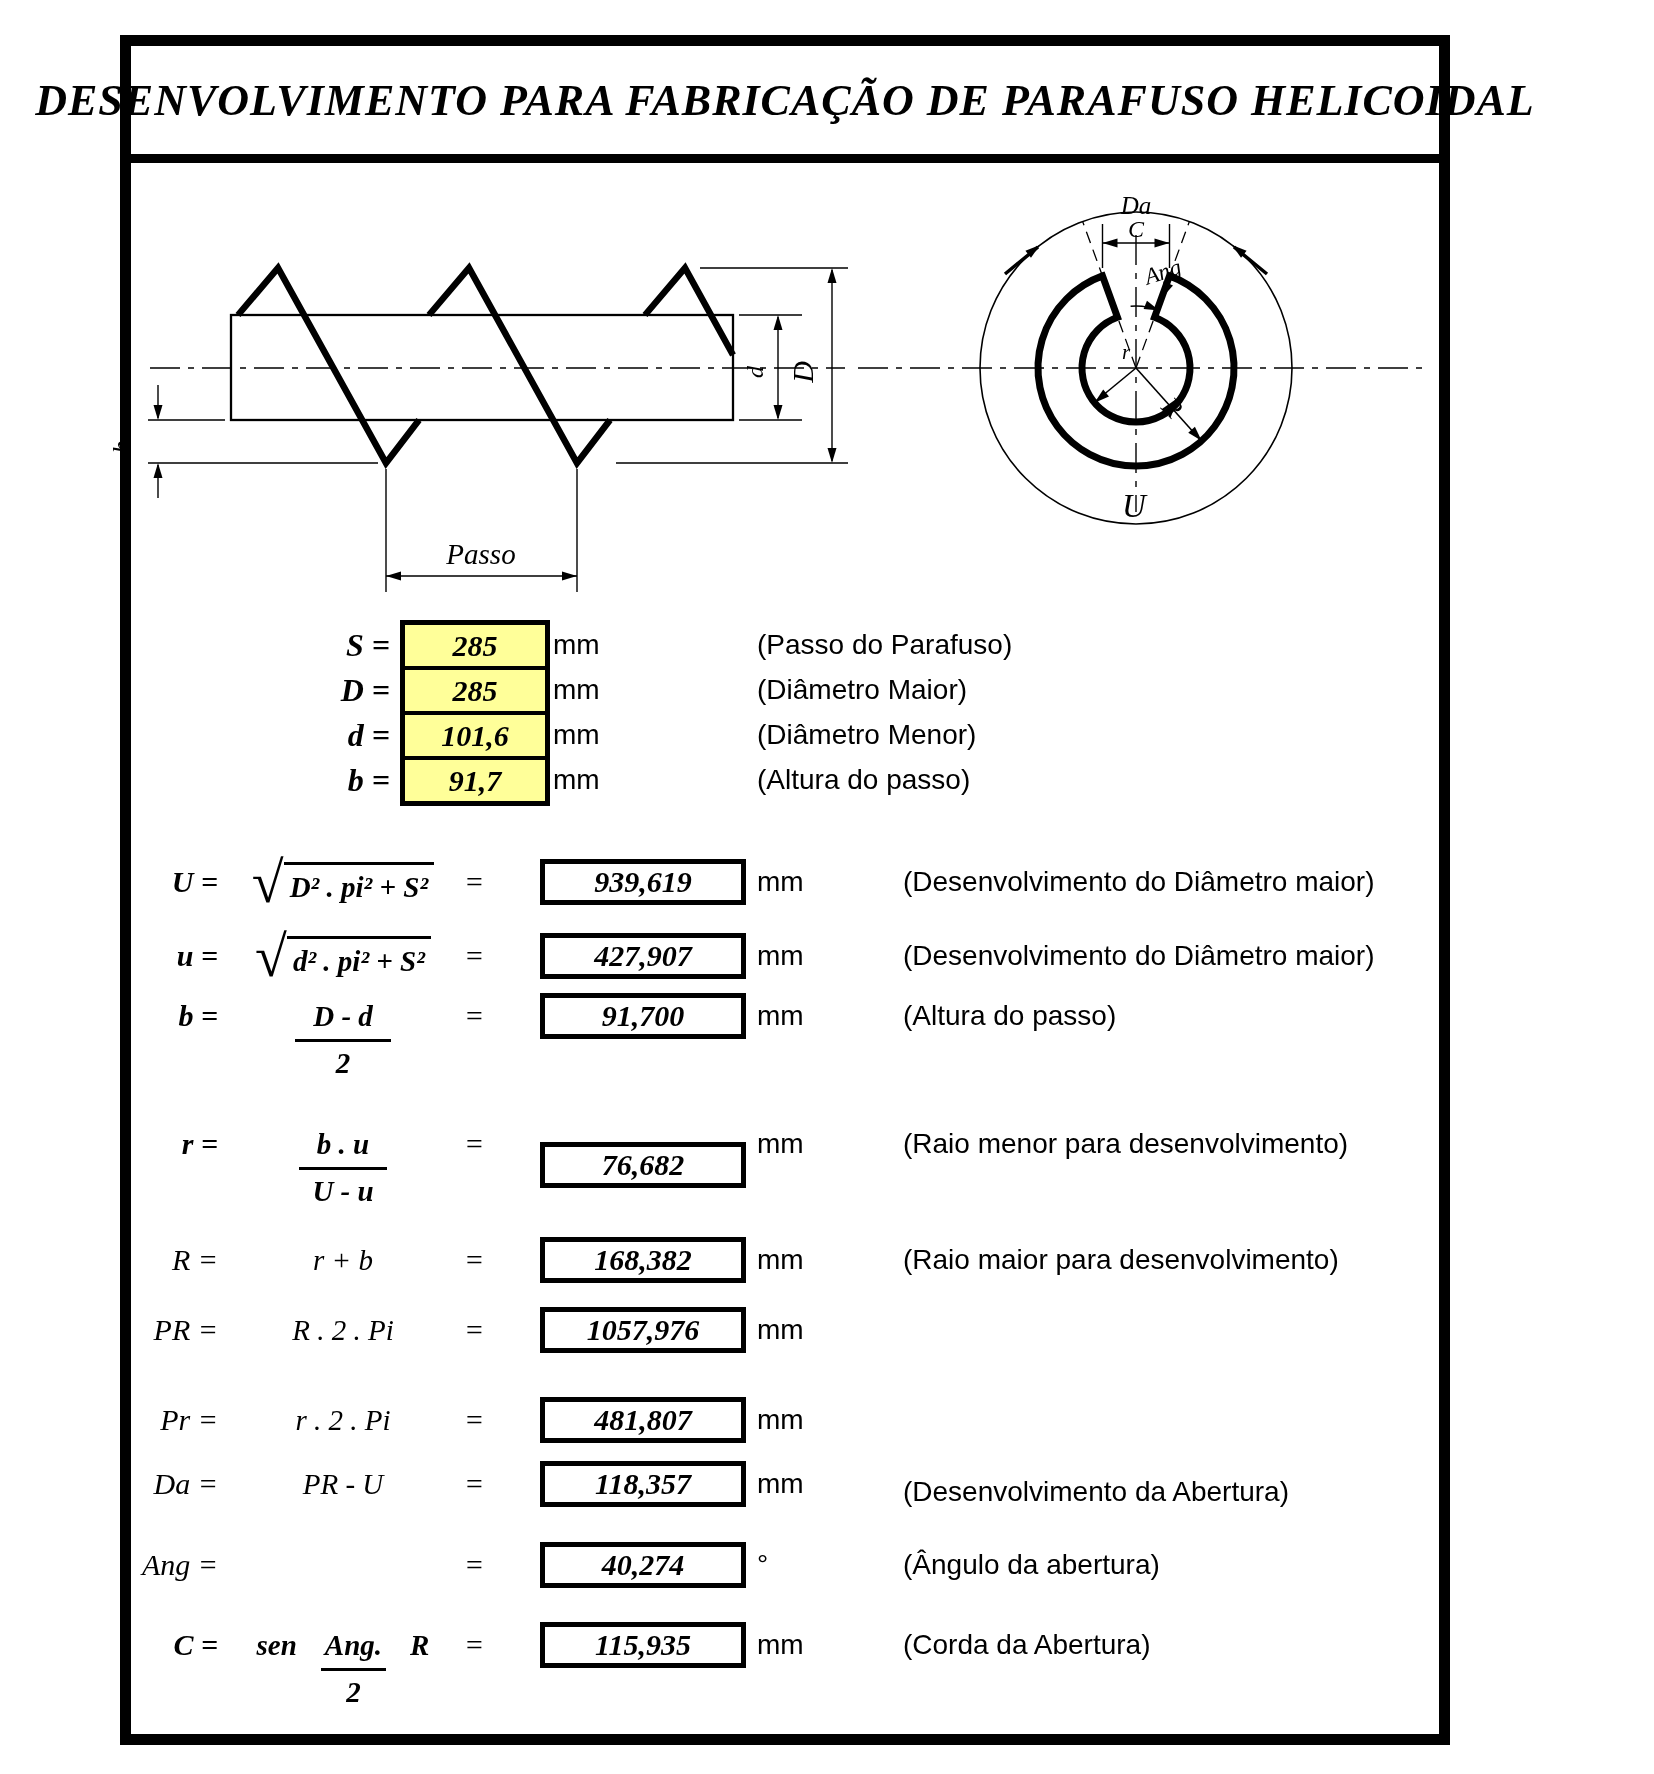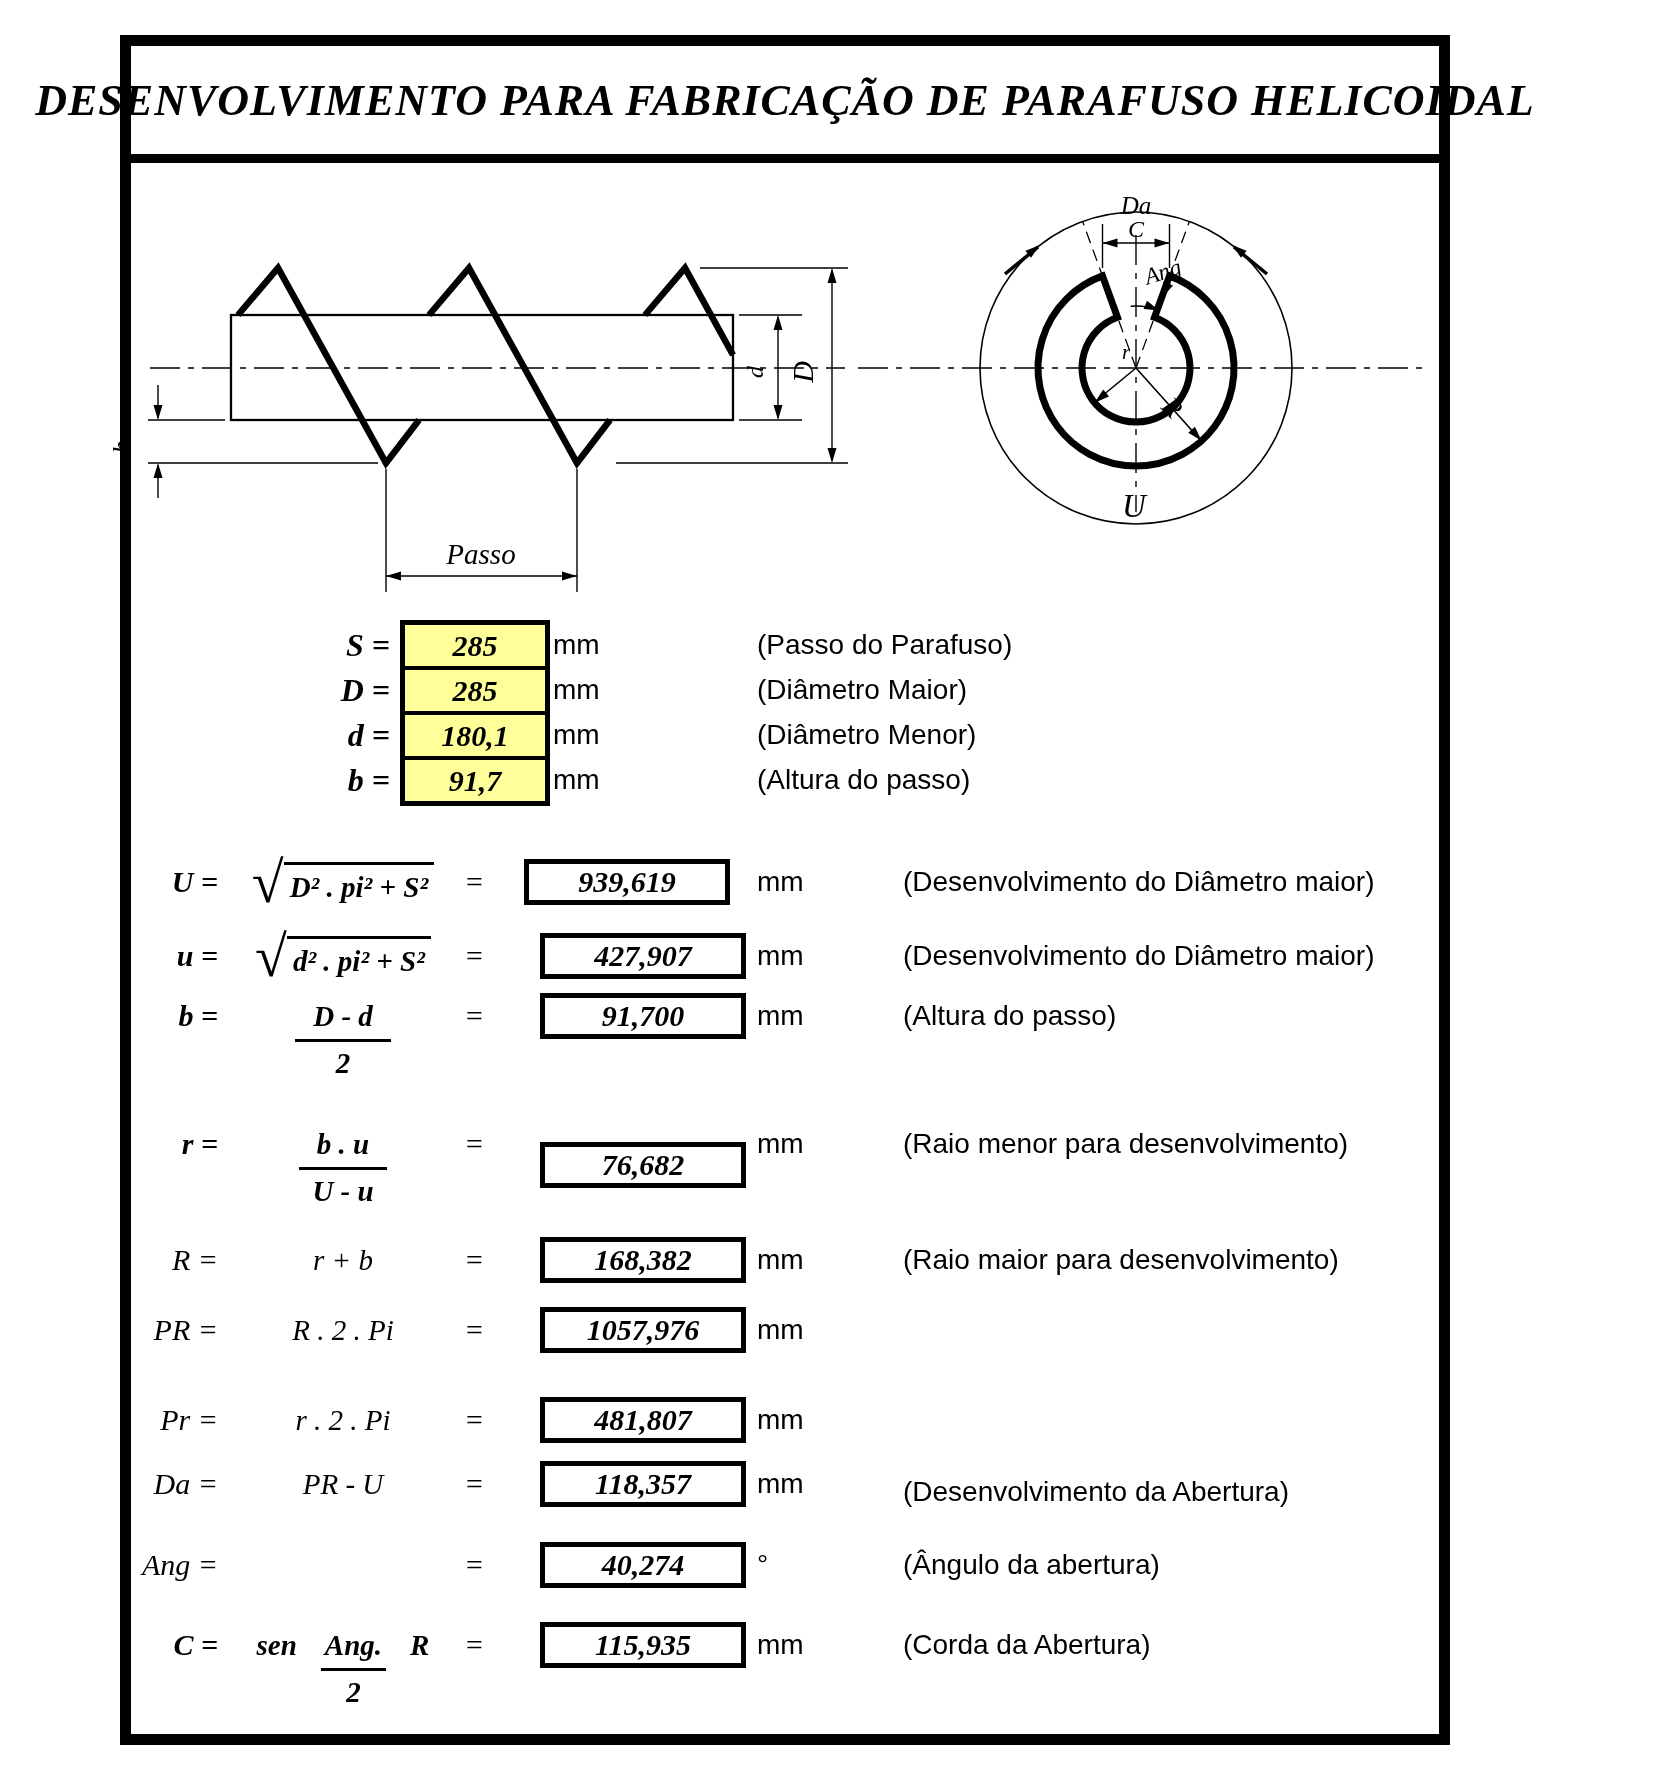--- a/index.html
+++ b/index.html
@@ -106,42 +106,42 @@
     <text x="1136" y="237" text-anchor="middle" font-family="Liberation Serif,serif" font-style="italic" font-size="24">C</text>
     <text x="1165" y="279" text-anchor="middle" transform="rotate(-18 1165 279)" font-family="Liberation Serif,serif" font-style="italic" font-size="23">Ang</text>
     <text x="1122" y="359" font-family="Liberation Serif,serif" font-style="italic" font-size="21">r</text>
     <text x="1160" y="408" transform="rotate(45 1160 408)" font-family="Liberation Serif,serif" font-style="italic" font-size="27">R</text>
     <text x="1134" y="517" text-anchor="middle" font-family="Liberation Serif,serif" font-style="italic" font-size="33">U</text>
   </svg>
 
 <div class="abs" style="left: 400px; top: 620px; width: 150px; border: 5px solid rgb(0, 0, 0); box-sizing: border-box; background: rgb(255, 255, 153);">
       <div class="ival" style="height: 41px; line-height: 41px; border-bottom: 4px solid rgb(0, 0, 0);">285</div>
       <div class="ival" style="height: 41px; line-height: 41px; border-bottom: 4px solid rgb(0, 0, 0);">285</div>
-      <div class="ival" style="height: 41px; line-height: 41px; border-bottom: 4px solid rgb(0, 0, 0);">180,1</div>
+      <div class="ival" style="height: 41px; line-height: 41px; border-bottom: 4px solid rgb(0, 0, 0);">101,6</div>
       <div class="ival" style="height: 41px; line-height: 41px; border-bottom: none;">91,7</div>
     </div>
     <div class="abs ilabel" style="left: 240px; top: 623px; width: 150px; height: 44px; line-height: 44px;">S =</div>
     <div class="abs unit" style="left: 553px; top: 623px; height: 44px; line-height: 44px;">mm</div>
     <div class="abs desc" style="left: 757px; top: 623px; height: 44px; line-height: 44px;">(Passo do Parafuso)</div>
     <div class="abs ilabel" style="left: 240px; top: 668px; width: 150px; height: 44px; line-height: 44px;">D =</div>
     <div class="abs unit" style="left: 553px; top: 668px; height: 44px; line-height: 44px;">mm</div>
     <div class="abs desc" style="left: 757px; top: 668px; height: 44px; line-height: 44px;">(Diâmetro Maior)</div>
     <div class="abs ilabel" style="left: 240px; top: 713px; width: 150px; height: 44px; line-height: 44px;">d =</div>
     <div class="abs unit" style="left: 553px; top: 713px; height: 44px; line-height: 44px;">mm</div>
     <div class="abs desc" style="left: 757px; top: 713px; height: 44px; line-height: 44px;">(Diâmetro Menor)</div>
     <div class="abs ilabel" style="left: 240px; top: 758px; width: 150px; height: 44px; line-height: 44px;">b =</div>
     <div class="abs unit" style="left: 553px; top: 758px; height: 44px; line-height: 44px;">mm</div>
     <div class="abs desc" style="left: 757px; top: 758px; height: 44px; line-height: 44px;">(Altura do passo)</div>
     <div class="abs rlabel bold" style="left: 112px; top: 859px; width: 106px; height: 46px; line-height: 46px;">U =</div>
     <div class="abs formula bold" style="left: 230px; top: 859px; width: 226px; display: flex; justify-content: center; align-items: flex-start;">
       <span style="font-size: 58px; line-height: 56px; font-style: normal; margin-top: -4px;">√</span>
       <span style="border-top: 3.5px solid rgb(0, 0, 0); line-height: 44px; padding: 0px 6px; margin-top: 3px; white-space: nowrap;">D² . pi² + S²</span>
     </div>
     <div class="abs eq" style="left: 462px; top: 859px; width: 24px; height: 46px; line-height: 46px; text-align: center;">=</div>
-    <div class="abs rbox" style="left: 524px; top: 859px; width: 206px; height: 46px; line-height: 36px;">939,619</div>
+    <div class="abs rbox" style="left: 540px; top: 859px; width: 206px; height: 46px; line-height: 36px;">939,619</div>
     <div class="abs unit" style="left: 757px; top: 859px; height: 46px; line-height: 46px;">mm</div>
     <div class="abs desc" style="left: 903px; top: 859px; height: 46px; line-height: 46px;">(Desenvolvimento do Diâmetro maior)</div>
     <div class="abs rlabel bold" style="left: 112px; top: 933px; width: 106px; height: 46px; line-height: 46px;">u =</div>
     <div class="abs formula bold" style="left: 230px; top: 933px; width: 226px; display: flex; justify-content: center; align-items: flex-start;">
       <span style="font-size: 58px; line-height: 56px; font-style: normal; margin-top: -4px;">√</span>
       <span style="border-top: 3.5px solid rgb(0, 0, 0); line-height: 44px; padding: 0px 6px; margin-top: 3px; white-space: nowrap;">d² . pi² + S²</span>
     </div>
     <div class="abs eq" style="left: 462px; top: 933px; width: 24px; height: 46px; line-height: 46px; text-align: center;">=</div>
     <div class="abs rbox" style="left: 540px; top: 933px; width: 206px; height: 46px; line-height: 36px;">427,907</div>
     <div class="abs unit" style="left: 757px; top: 933px; height: 46px; line-height: 46px;">mm</div>

